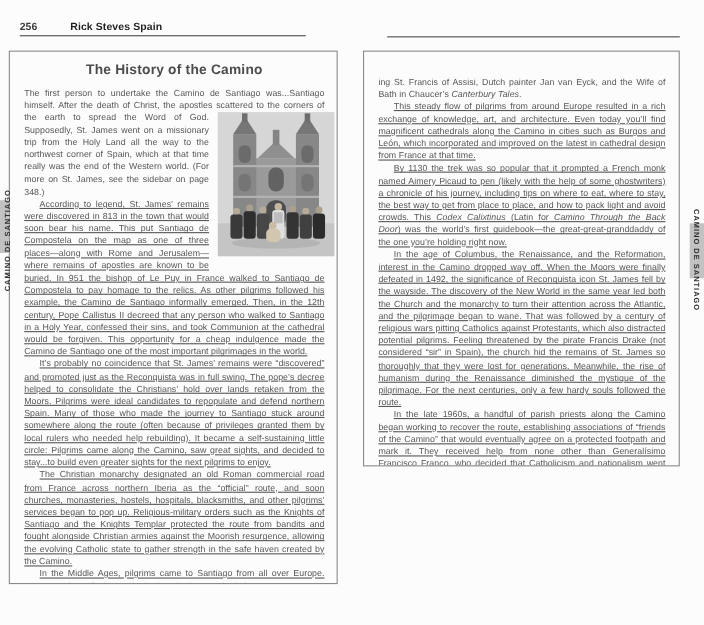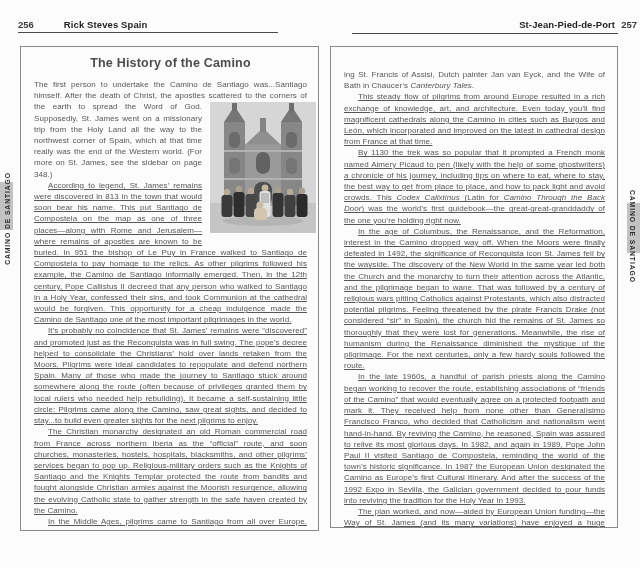--- a/index.html
+++ b/index.html
@@ -21,22 +21,22 @@
   .runtitle { font-weight:700; letter-spacing:0.1px; margin:0 6px;padding-left:24px; }
   .runhead-right .runtitle { margin:0 6px 0 0; }
 
   
   .sbox {
     position:absolute; top:46px;
     border:1.5px solid #8a8a8a;
     background:#fcfcfc;
     overflow:hidden;
   }
-  .sbox-left  { left:20px;  width:299px; height:485px; padding:6px 11px 4px 13px; }
-  .sbox-right { left:330px; width:288px; height:482px; padding:22px 12px 0 13px; }
+  .sbox-left  { left:8px;  width:299px; height:485px; padding:6px 11px 4px 13px; }
+  .sbox-right { left:330px; width:288px; height:378px; padding:22px 12px 0 13px; }
 
   .sidebar-title {
     text-align:center;
     font-size:12.5px; font-weight:700; color:#4c4c4c;
     letter-spacing:0.2px;
     margin:3px 0 9px;
   }
 
   .body-text { font-size:8px; line-height:11.2px; color:#575757;
                text-align:justify; letter-spacing:0.05px; }
@@ -71,23 +71,20 @@
 </style>
 </head>
 <body>
 
 <div class="page">
 
   <div class="runhead runhead-left">
     <span class="pagenum">256</span><span class="runtitle">Rick Steves Spain</span>
   </div>
   <div class="runhead-right-rule"></div>
-  <div class="runhead runhead-right">
-    <span class="runtitle">St-Jean-Pied-de-Port</span><span class="pagenum">257</span>
-  </div>
 
   <div class="tab-band tab-band-left"></div>
   <div class="tab tab-left">
     <span class="tab-text">CAMINO DE SANTIAGO</span>
   </div>
 
   <div class="tab-band tab-band-right"></div>
   <div class="tab tab-right">
     <span class="tab-text">CAMINO DE SANTIAGO</span>
   </div>

